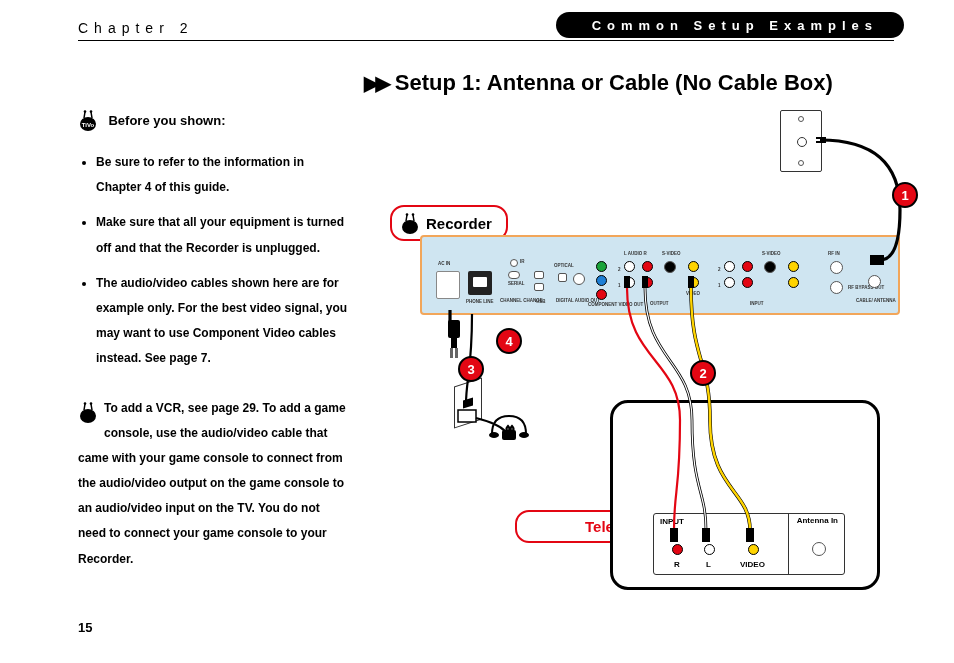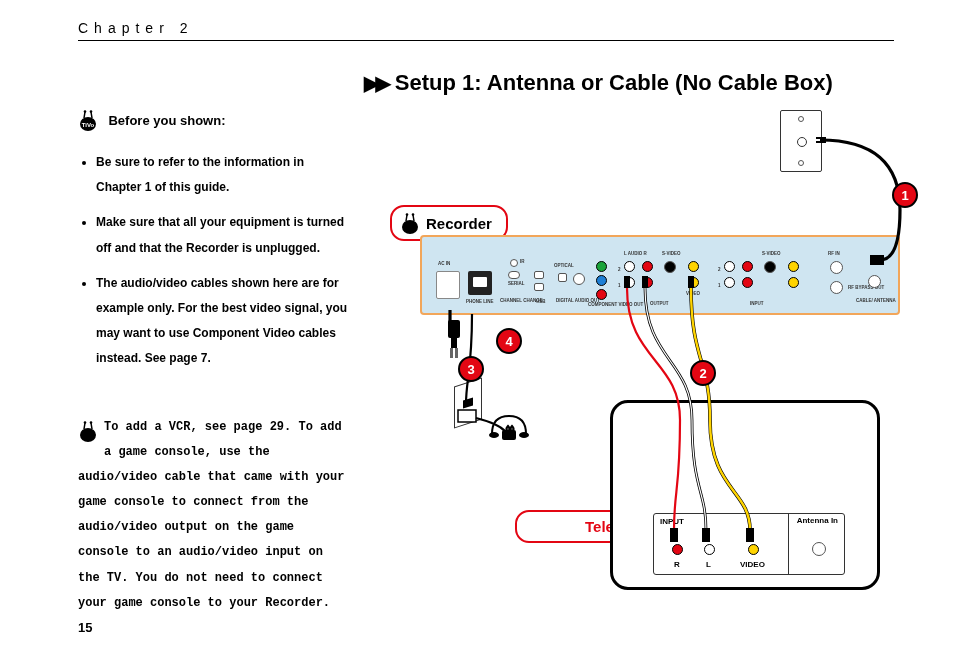--- a/index.html
+++ b/index.html
@@ -76,25 +76,24 @@
     padding: 0 0 0 18px;
     list-style: disc;
   }
   .bullets li {
     font-size: 12px;
     font-weight: 700;
     line-height: 2.1;
     margin-bottom: 10px;
   }
   .note-block {
-    margin-top: 43px;
+    margin-top: 24px;
     font-size: 12px;
     font-weight: 700;
     line-height: 2.1;
-    font-family: Liberation Mono, monospace;
   }
   .note-block .tivo-icon { float: left; margin-right: 6px; margin-top: 4px; }
 
   .page-num {
     position: absolute;
     left: 78px;
     bottom: 28px;
     font-weight: 700;
     font-size: 13px;
   }
@@ -277,37 +276,40 @@
   .cable.ylo { stroke:#000; stroke-width:3.6; } 
 
 </style>
 </head>
 <body>
 
 <div class="page">
 
   <div class="chapter-label">Chapter 2</div>
 
+  <div class="header-bar">
+    <span>Common Setup Examples</span>
+  </div>
 
   <div class="rule"></div>
 
   <div class="leftcol">
     <span class="tivo-icon">
       <svg viewBox="0 0 20 24">
           <ellipse cx="10" cy="16" rx="8" ry="7" fill="#000"></ellipse>
           <path d="M6 10 L7 4 M14 10 L13 4" stroke="#000" stroke-width="1.5" fill="none"></path>
           <circle cx="7" cy="3.5" r="1.3" fill="#000"></circle>
           <circle cx="13" cy="3.5" r="1.3" fill="#000"></circle>
           <text x="10" y="19" text-anchor="middle" font-size="6" fill="#fff" font-family="Arial" font-weight="700">TiVo</text>
         </svg>
     </span>
     <span class="before-begin">Before you shown:</span>
 
     <ul class="bullets">
-      <li>Be sure to refer to the information in Chapter 1 of this guide.</li>
+      <li>Be sure to refer to the information in Chapter 4 of this guide.</li>
       <li>Make sure that all your equipment is turned off and that the Recorder is unplugged.</li>
       <li>The audio/video cables shown here are for example only. For the best video signal, you may want to use Component Video cables instead. See page 7.</li>
     </ul>
 
     <div class="note-block">
       <span class="tivo-icon">
         <svg viewBox="0 0 20 24">
             <ellipse cx="10" cy="16" rx="8" ry="7" fill="#000"></ellipse>
             <path d="M6 10 L7 4 M14 10 L13 4" stroke="#000" stroke-width="1.5" fill="none"></path>
             <circle cx="7" cy="3.5" r="1.3" fill="#000"></circle>

